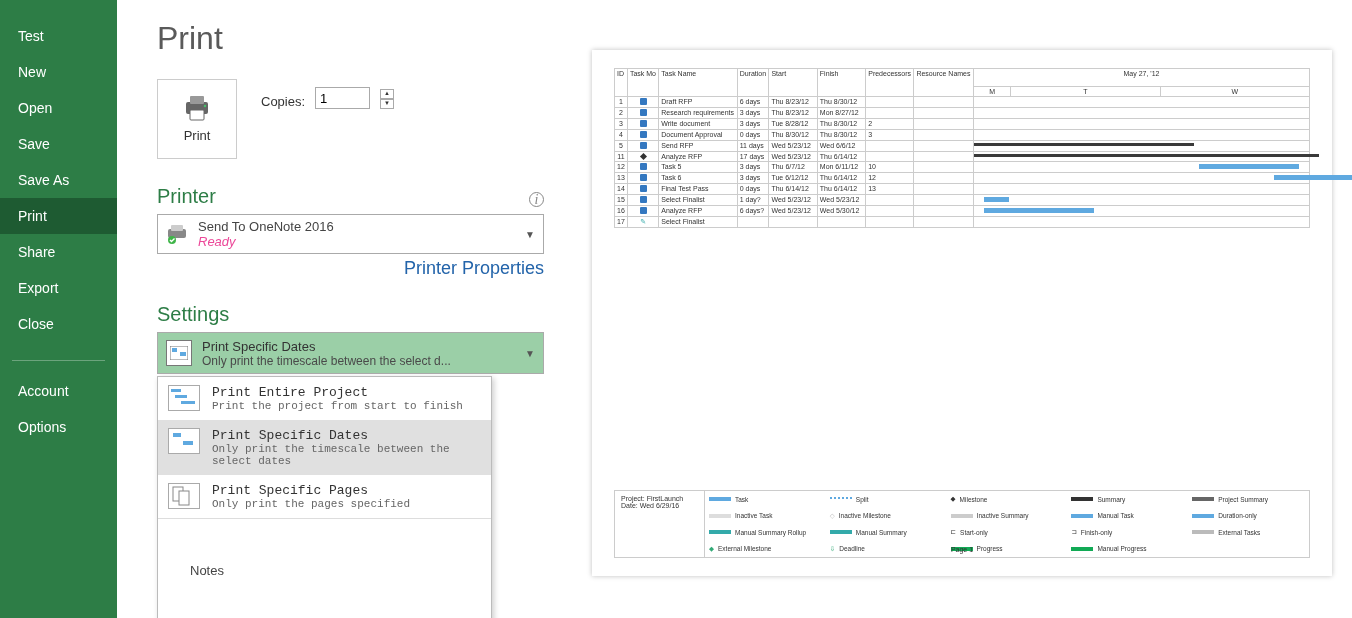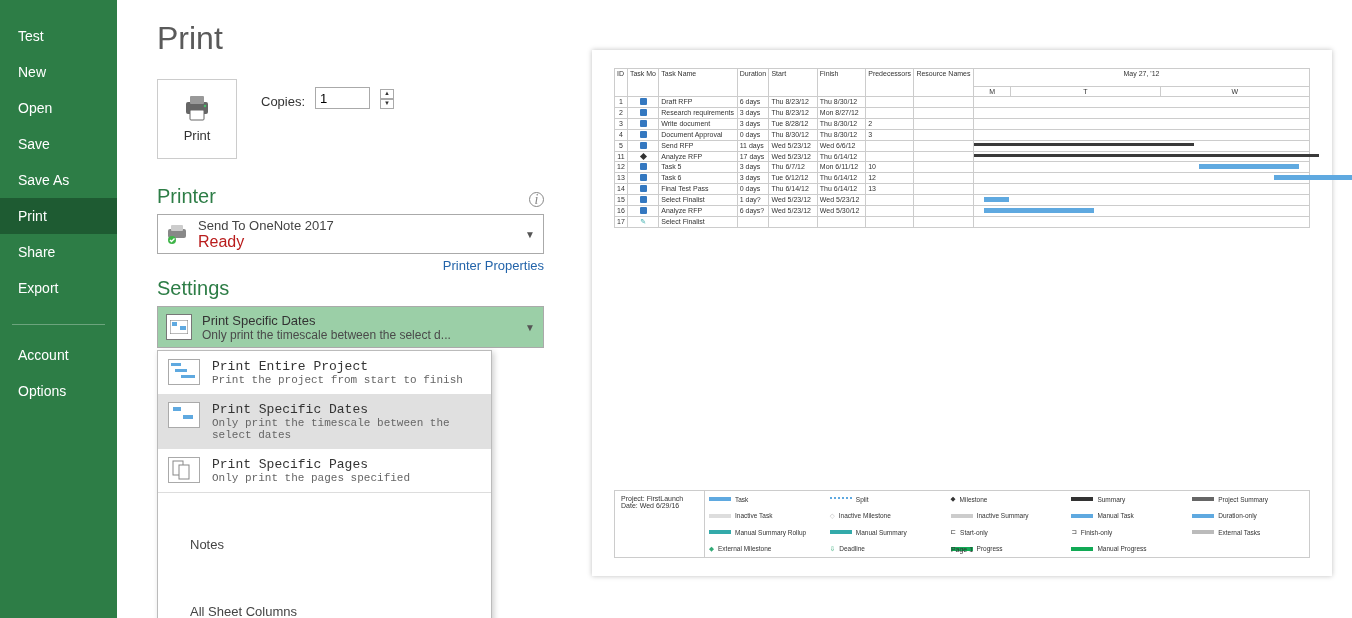--- a/index.html
+++ b/index.html
@@ -18,22 +18,22 @@
   .copies-row { display: flex; align-items: flex-end; gap: 10px; padding-top: 8px; }
   .copies-input { width: 55px; height: 22px; border: 1px solid #aaa; padding: 0 4px; font-size: 13px; }
   .spinner { width: 14px; display: flex; flex-direction: column; }
   .spinner div { height: 10px; border: 1px solid #aaa; font-size: 6px; text-align: center; line-height: 6px; cursor: pointer; }
   .section-title { font-size: 20px; color: #2d7d46; margin-bottom: 6px; font-weight: 400; }
   .printer-header { display: flex; align-items: center; justify-content: space-between; }
   .info-icon { color: #888; font-size: 14px; border: 1px solid #888; border-radius: 50%; width: 15px; height: 15px; display: inline-flex; align-items: center; justify-content: center; font-family: Georgia, serif; font-style: italic; cursor: pointer; }
   .printer-box { border: 1px solid #aaa; background: #fff; height: 40px; display: flex; align-items: center; padding: 0 8px; cursor: pointer; margin-bottom: 4px; position: relative; }
   .printer-box .printer-icon { width: 22px; height: 22px; margin-right: 10px; position: relative; }
   .printer-box .name { font-size: 13px; color: #444; }
-  .printer-box .status { font-size: 16px; color: #b91c1c; }
-  .link-right { text-align: right; color: #2364aa; font-size: 13px; cursor: pointer; margin-bottom: 4px; }
+  .printer-box .status { font-size: 13px; color: #ec4899; font-style: italic; }
+  .link-right { text-align: right; color: #2364aa; font-size: 18px; cursor: pointer; margin-bottom: 24px; }
   .settings-dd { border: 1px solid #aaa; background: #9bcfa7; height: 42px; display: flex; align-items: center; padding: 0 8px; cursor: pointer; position: relative; }
   .settings-dd .dd-icon { width: 26px; height: 26px; border: 1px solid #777; background: #fff; margin-right: 10px; display:flex; align-items:center; justify-content:center;}
   .settings-dd .tt { font-size: 13px; color: #333; }
   .settings-dd .sub { font-size: 12px; color: #4a4a4a; white-space: nowrap; overflow: hidden; text-overflow: ellipsis; max-width: 260px; }
   .caret { position: absolute; right: 8px; top: 50%; transform: translateY(-50%); color: #555; font-size: 10px; }
   .dropdown-panel { width: 335px; border: 1px solid #bbb; background: #fff; box-shadow: 2px 2px 6px rgba(0,0,0,0.2); margin-top: 2px; }
   .dd-item { display: flex; padding: 8px 10px; gap: 12px; cursor: pointer; font-family: Liberation Mono, monospace; }
   .dd-item.selected { background: #e0e0e0; }
   .dd-item .dd-icon2 { width: 32px; height: 26px; border: 1px solid #aaa; flex-shrink: 0; background: #fff; position: relative; }
   .dd-item .tt { font-size: 13px; color: #333; }
@@ -67,20 +67,21 @@
 
   <div class="sidebar">
     <div class="sidebar-item">Test</div>
     <div class="sidebar-item">New</div>
     <div class="sidebar-item">Open</div>
     <div class="sidebar-item">Save</div>
     <div class="sidebar-item">Save As</div>
     <div class="sidebar-item active">Print</div>
     <div class="sidebar-item">Share</div>
     <div class="sidebar-item">Export</div>
+    <div class="sidebar-item">Close</div>
     <div class="sidebar-divider"></div>
     <div class="sidebar-item">Account</div>
     <div class="sidebar-item">Options</div>
   </div>
 
   <div class="main">
 
     <div class="left-panel">
       <div class="page-title">Print</div>
 
@@ -113,21 +114,21 @@
       <div class="printer-box">
         <span class="printer-icon">
           <svg width="22" height="22" viewBox="0 0 22 22">
             <rect x="2" y="6" width="18" height="9" rx="2" fill="#888"></rect>
             <rect x="5" y="2" width="12" height="6" rx="1" fill="#ccc"></rect>
             <circle cx="6" cy="17" r="4" fill="#3fb549"></circle>
             <path d="M4 17 l1.5 1.5 l3 -3" stroke="#fff" stroke-width="1.4" fill="none"></path>
           </svg>
         </span>
         <div>
-          <div class="name">Send To OneNote 2017</div>
+          <div class="name">Send To OneNote 2016</div>
           <div class="status">Ready</div>
         </div>
         <span class="caret">▼</span>
       </div>
       <div class="link-right">Printer Properties</div>
 
       <div class="section-title">Settings</div>
       <div class="settings-dd">
         <span class="dd-icon">
           <svg width="18" height="14" viewBox="0 0 18 14">

